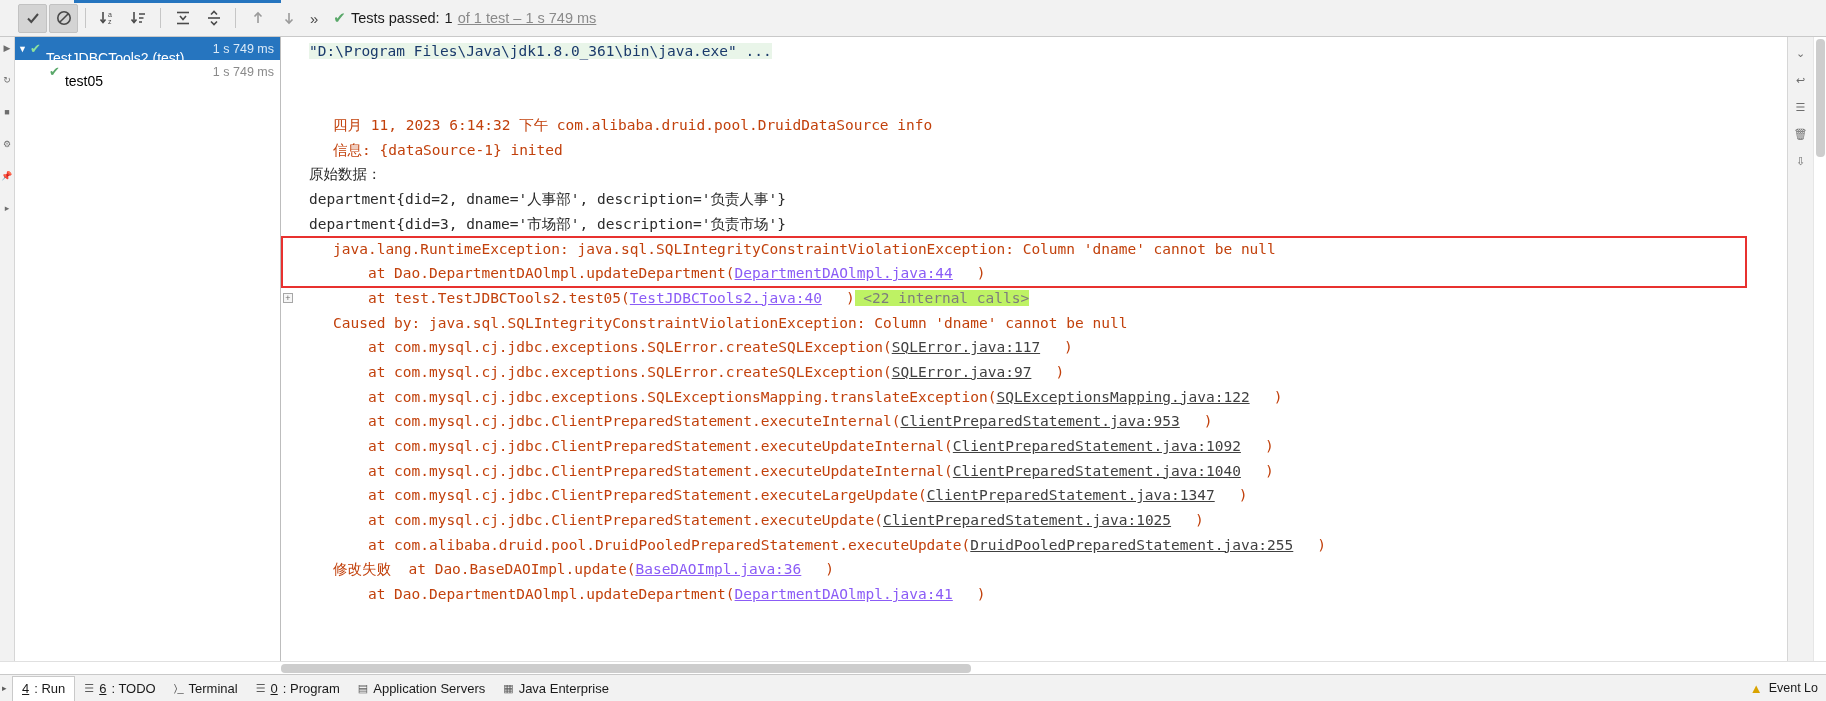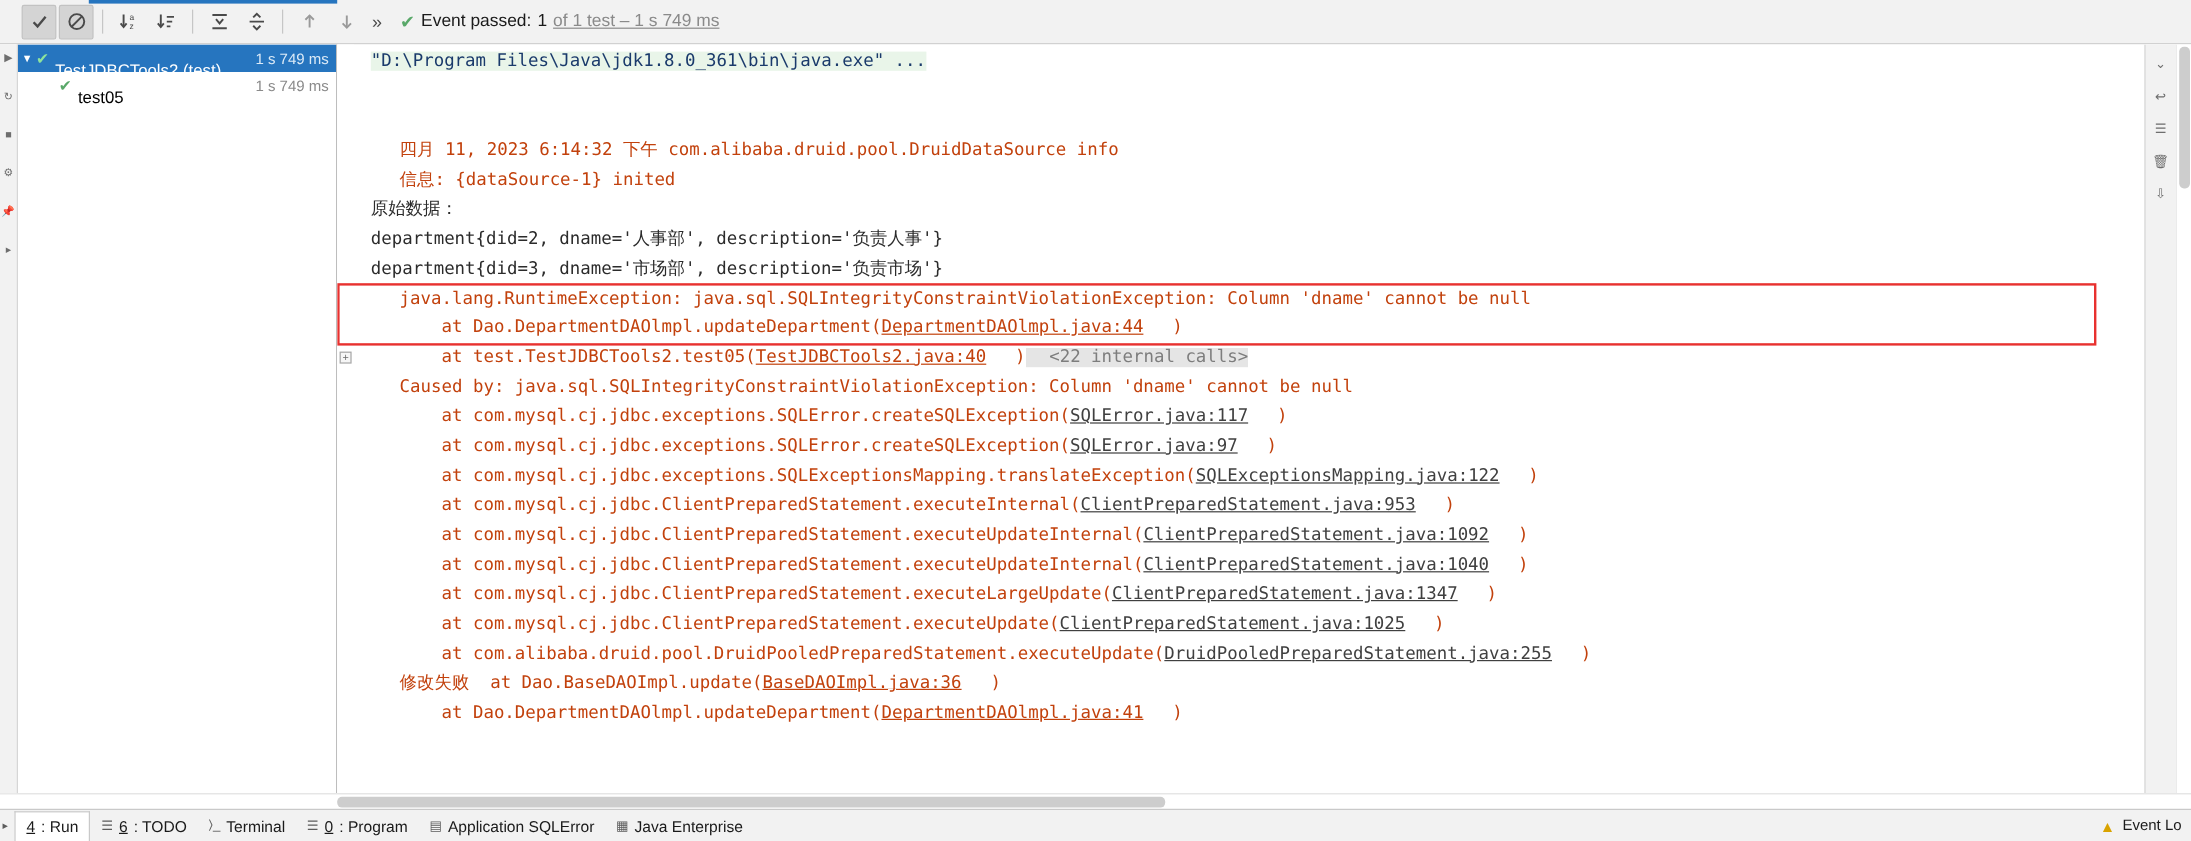--- a/index.html
+++ b/index.html
@@ -100,23 +100,23 @@
     line-height: 24.7px;
     white-space: pre;
     padding: 2px 0 0 14px;
     position: relative;
     overflow: hidden;
   }
   .ln { height: 24.7px; }
   .c-cmd  { color: #1a3a6b; background: #e9f5e9; }
   .c-red  { color: #c2410c; margin-left: 24px; }
   .c-dark { color: #2b2b2b; }
-  .c-link { color: #c2410c; text-decoration: underline; }
+  .c-link { color: #8b5cf6; text-decoration: underline; }
   .c-graylink { color: #404040; text-decoration: underline; }
-  .c-internal { color: #7d7d7d; background: #e5e5e5; padding-left: 11px; }
+  .c-internal { color: #7d7d7d; background: #bef264; }
 
   
   .red-box {
     position: absolute;
     border: 2px solid #e8312f;
     pointer-events: none;
   }
 
   
   .v-scroll {
@@ -245,21 +245,21 @@
       <svg width="16" height="16" viewBox="0 0 16 16">
         <line x1="8" y1="3" x2="8" y2="13" stroke="#9a9a9a" stroke-width="1.6"></line>
         <path d="M4.5 9.5 L8 13 L11.5 9.5" stroke="#9a9a9a" stroke-width="1.6" fill="none"></path>
       </svg>
     </div>
 
     <div class="tb-more">»</div>
 
     <div class="status-text">
       <span class="check-green">✔</span>
-      <span>Event passed:</span>
+      <span>Tests passed:</span>
       <span style="width:5px"></span>
       <span>1</span>
       <span style="width:5px"></span>
       <span class="dim">of 1 test – 1 s 749 ms</span>
     </div>
   </div>
 
   <div class="body-row">
 
     <div class="left-rail">
@@ -330,21 +330,21 @@
     </div>
 
     <div class="bb-item">
       <span class="bb-ico">☰</span>
       <span class="u">0</span>
       <span>: Program</span>
     </div>
 
     <div class="bb-item">
       <span class="bb-ico">▤</span>
-      <span>Application SQLError</span>
+      <span>Application Servers</span>
     </div>
 
     <div class="bb-item">
       <span class="bb-ico">▦</span>
       <span>Java Enterprise</span>
     </div>
 
     <div class="bb-right">
       <span class="warn-ico">▲</span>
       <span>Event Lo</span>

